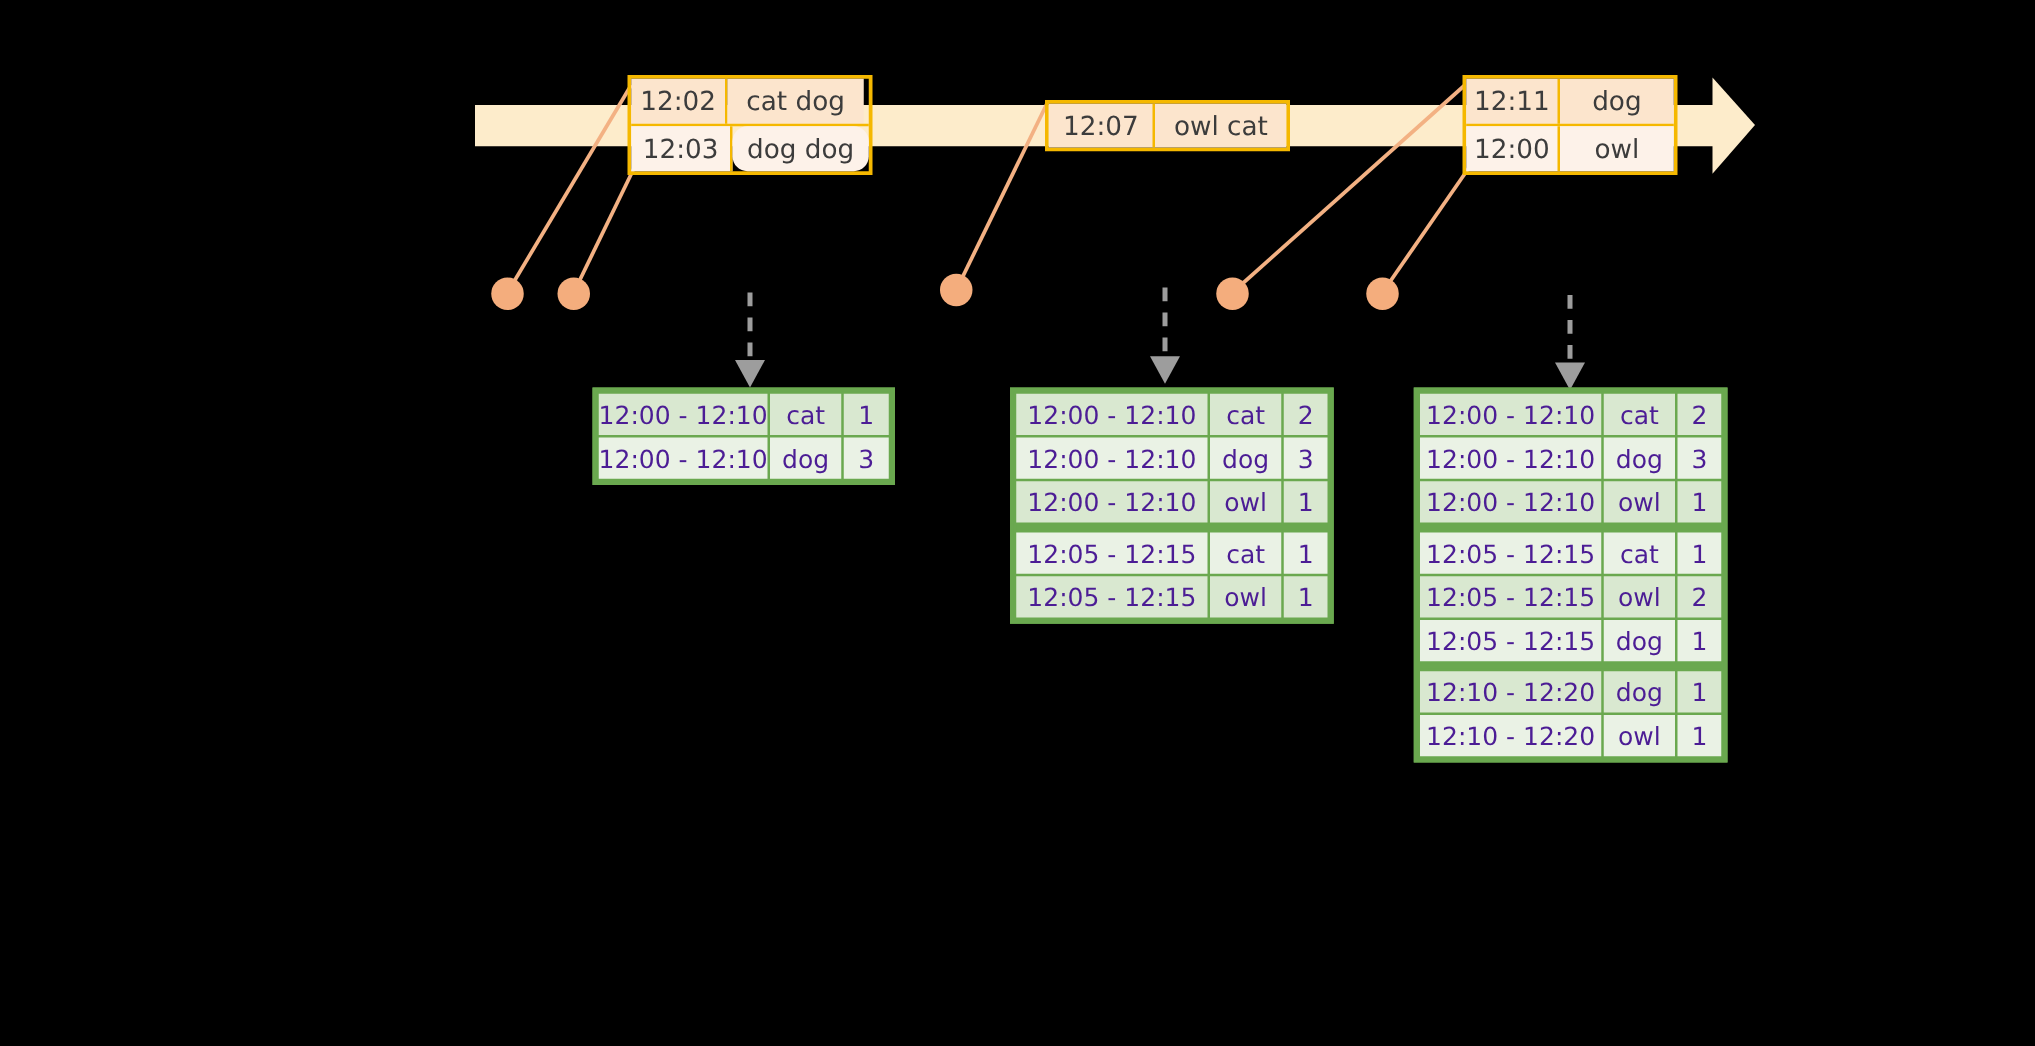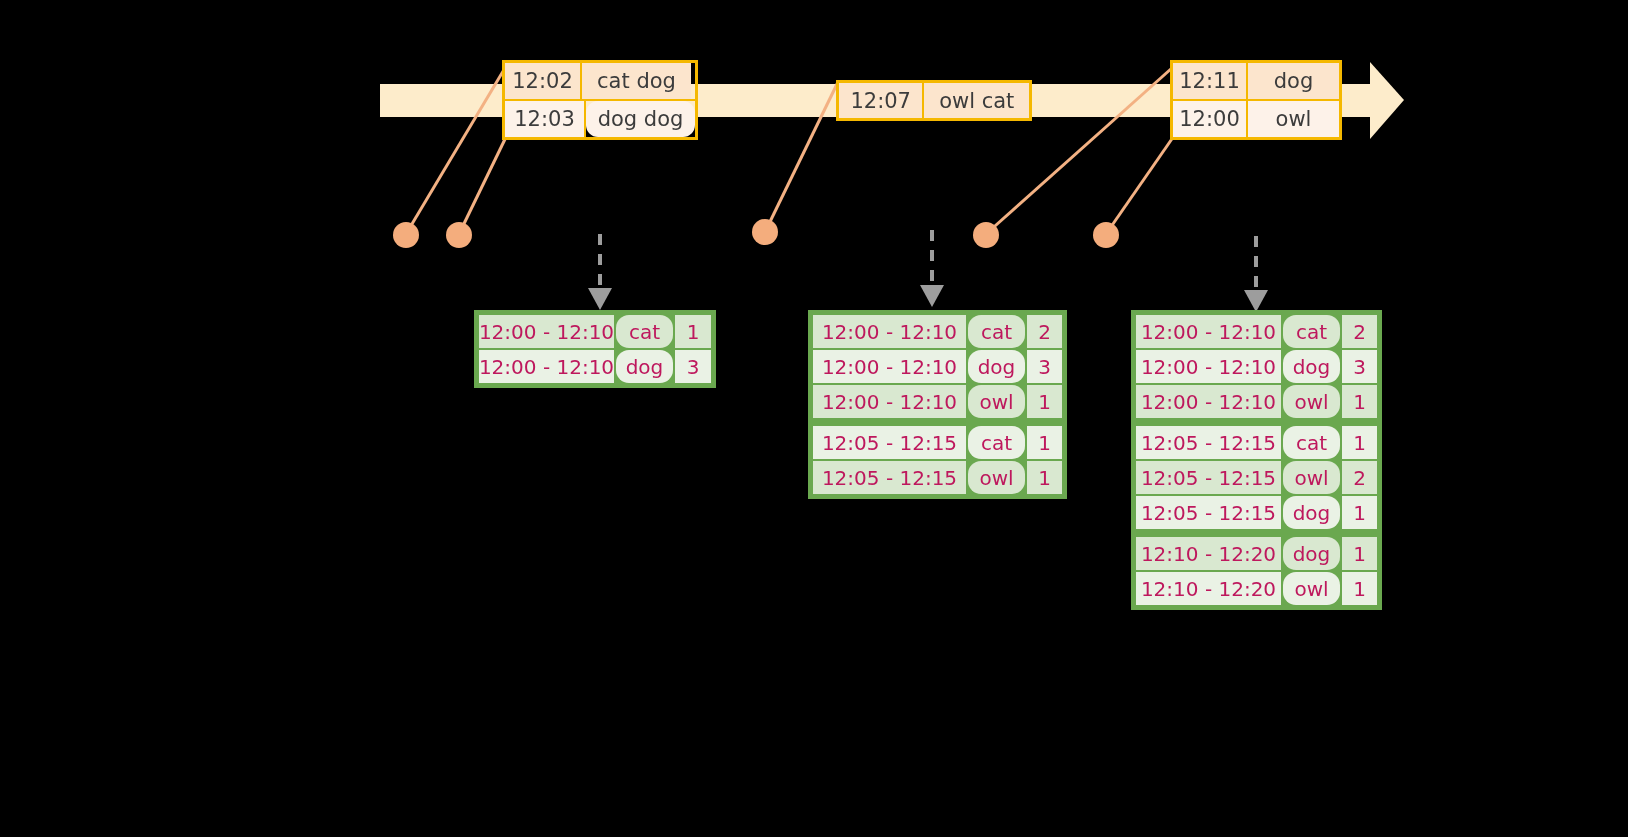--- a/index.html
+++ b/index.html
@@ -15,26 +15,26 @@
       font-size:21px;color:#3c3c3c;box-sizing:border-box;white-space:nowrap;}
   .evt-time{border-right:2px solid #f5b800;}
   .shade-a .evt-time,.shade-a .evt-words{background:#fce5cd;}
   .shade-b .evt-time,.shade-b .evt-words{background:#fdf2e9;}
 
   
   .res-table{position:absolute;border:3px solid #6aa84f;box-sizing:border-box;background:#6aa84f;
       display:flex;flex-direction:column;gap:2px;padding:2px;}
   .res-sep{height:4px;background:#6aa84f;}
   .res-row{display:flex;gap:2px;}
-  .res-cell{display:flex;align-items:center;justify-content:center;font-size:20px;color:#be185d;
+  .res-cell{display:flex;align-items:center;justify-content:center;font-size:20px;color:#4c1d95;
       height:33px;box-sizing:border-box;white-space:nowrap;}
   .band-a .res-cell{background:#d9e8d0;}
   .band-b .res-cell{background:#eaf2e5;}
   .c-win{flex:0 0 auto;}
-  .c-word{flex:0 0 auto;border-radius:13px;}
+  .c-word{flex:0 0 auto;}
   .c-cnt{flex:0 0 auto;}
 </style>
 </head>
 <body>
 
 <div id="stage">
 
   <svg class="layer">
 
     <g>

